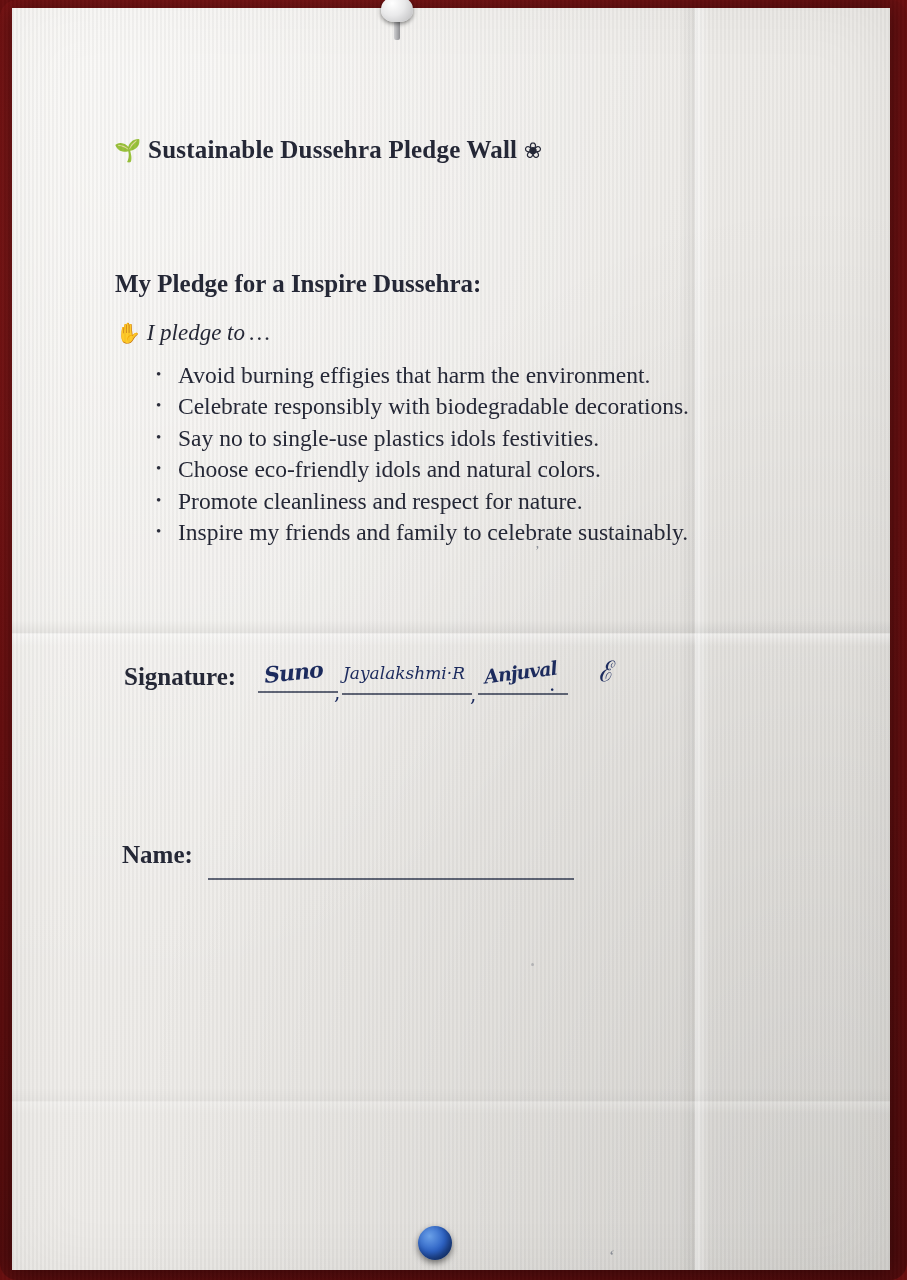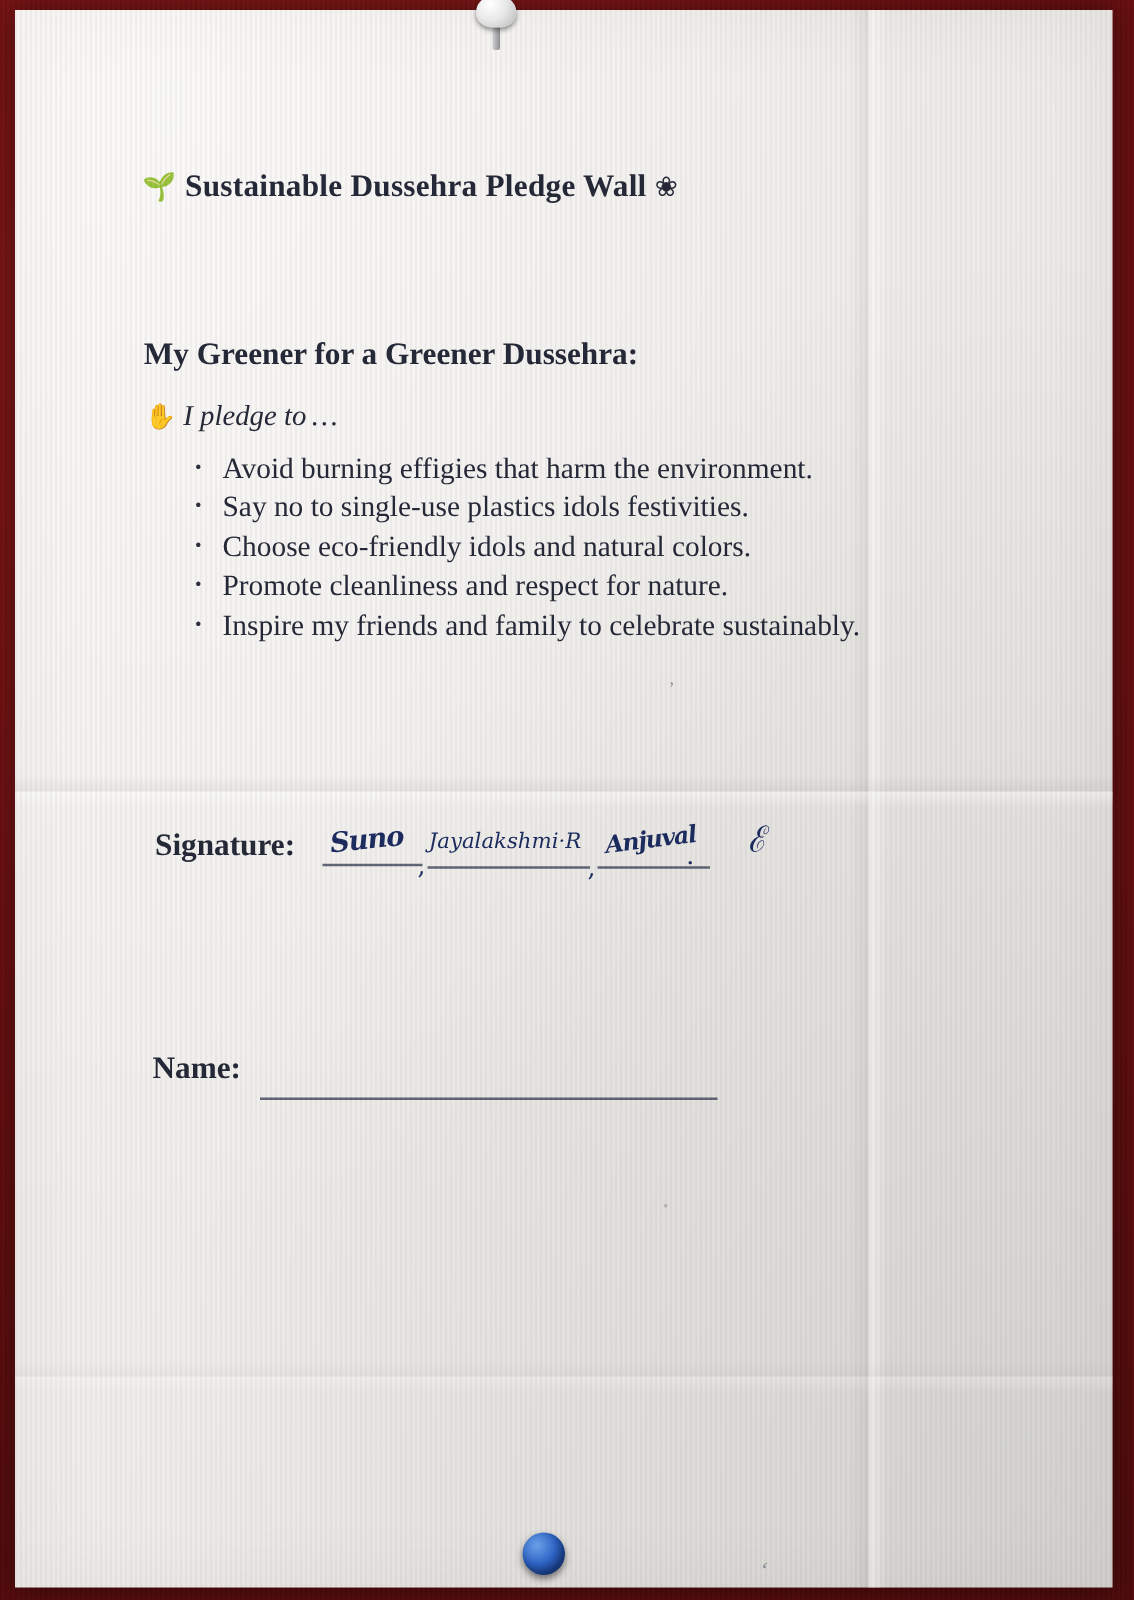--- a/index.html
+++ b/index.html
@@ -15,20 +15,21 @@
   }
 
   
   #board {
     position: absolute;
     left: 0; top: 0;
     width: 907px;
     height: 1280px;
     background:
       radial-gradient(circle at 30% 20%, #8a1a1a 0%, #6d0f10 45%, #4e0a0b 100%);
+    border-radius: 17px;
   }
   #board::after {
     content: "";
     position: absolute;
     left: 0; top: 0; right: 0; bottom: 0;
     background:
       repeating-linear-gradient(90deg, rgba(0,0,0,0.06) 0 2px, rgba(255,255,255,0.02) 2px 4px);
     opacity: .6;
   }
 
@@ -245,29 +246,30 @@
 
     <div id="doc">
 
       <div class="title">
         <span class="glyph">🌱</span>
         <span>Sustainable Dussehra Pledge Wall</span>
         <span class="glyph">❀</span>
       </div>
 
 
-      <div class="pledge-head">My Greener for a Greener Dussehra:</div>
+      <div class="pledge-head">My Pledge for a Inspire Dussehra:</div>
 
       <div class="pledge-lead">
         <span class="hand">✋</span>
         <span>I pledge to …</span>
       </div>
 
       <ul class="pledges">
         <li>Avoid burning effigies that harm the environment.</li>
+        <li>Celebrate responsibly with biodegradable decorations.</li>
         <li>Say no to single-use plastics idols festivities.</li>
         <li>Choose eco-friendly idols and natural colors.</li>
         <li>Promote cleanliness and respect for nature.</li>
         <li>Inspire my friends and family to celebrate sustainably.</li>
       </ul>
 
       <div class="smudge" style="left:523px; top:536px;">’</div>
       <div class="speck" style="left:519px; top:955px; width:3px; height:3px;"></div>
 
       <div class="field-label" id="sig-label">Signature:</div>

